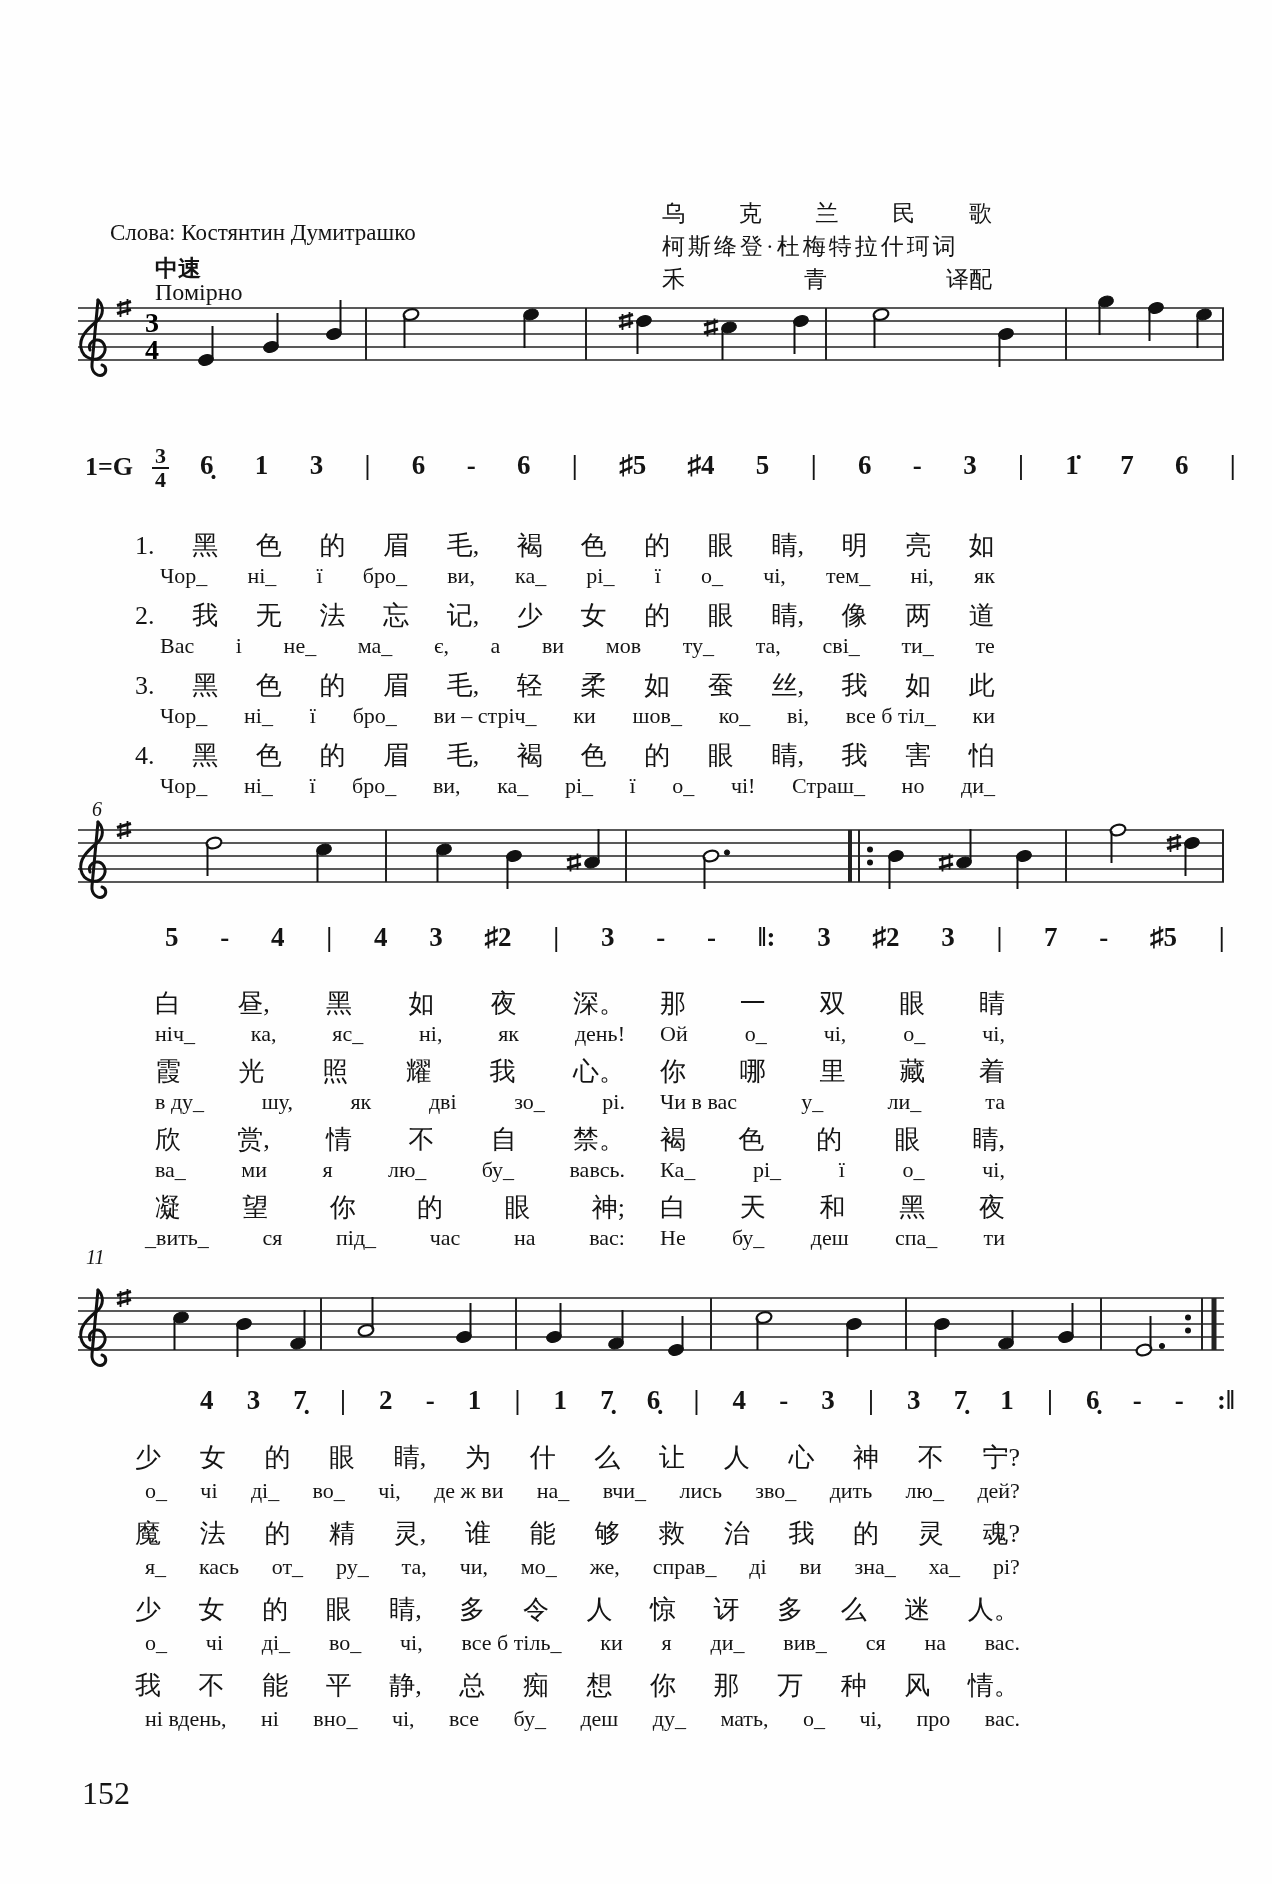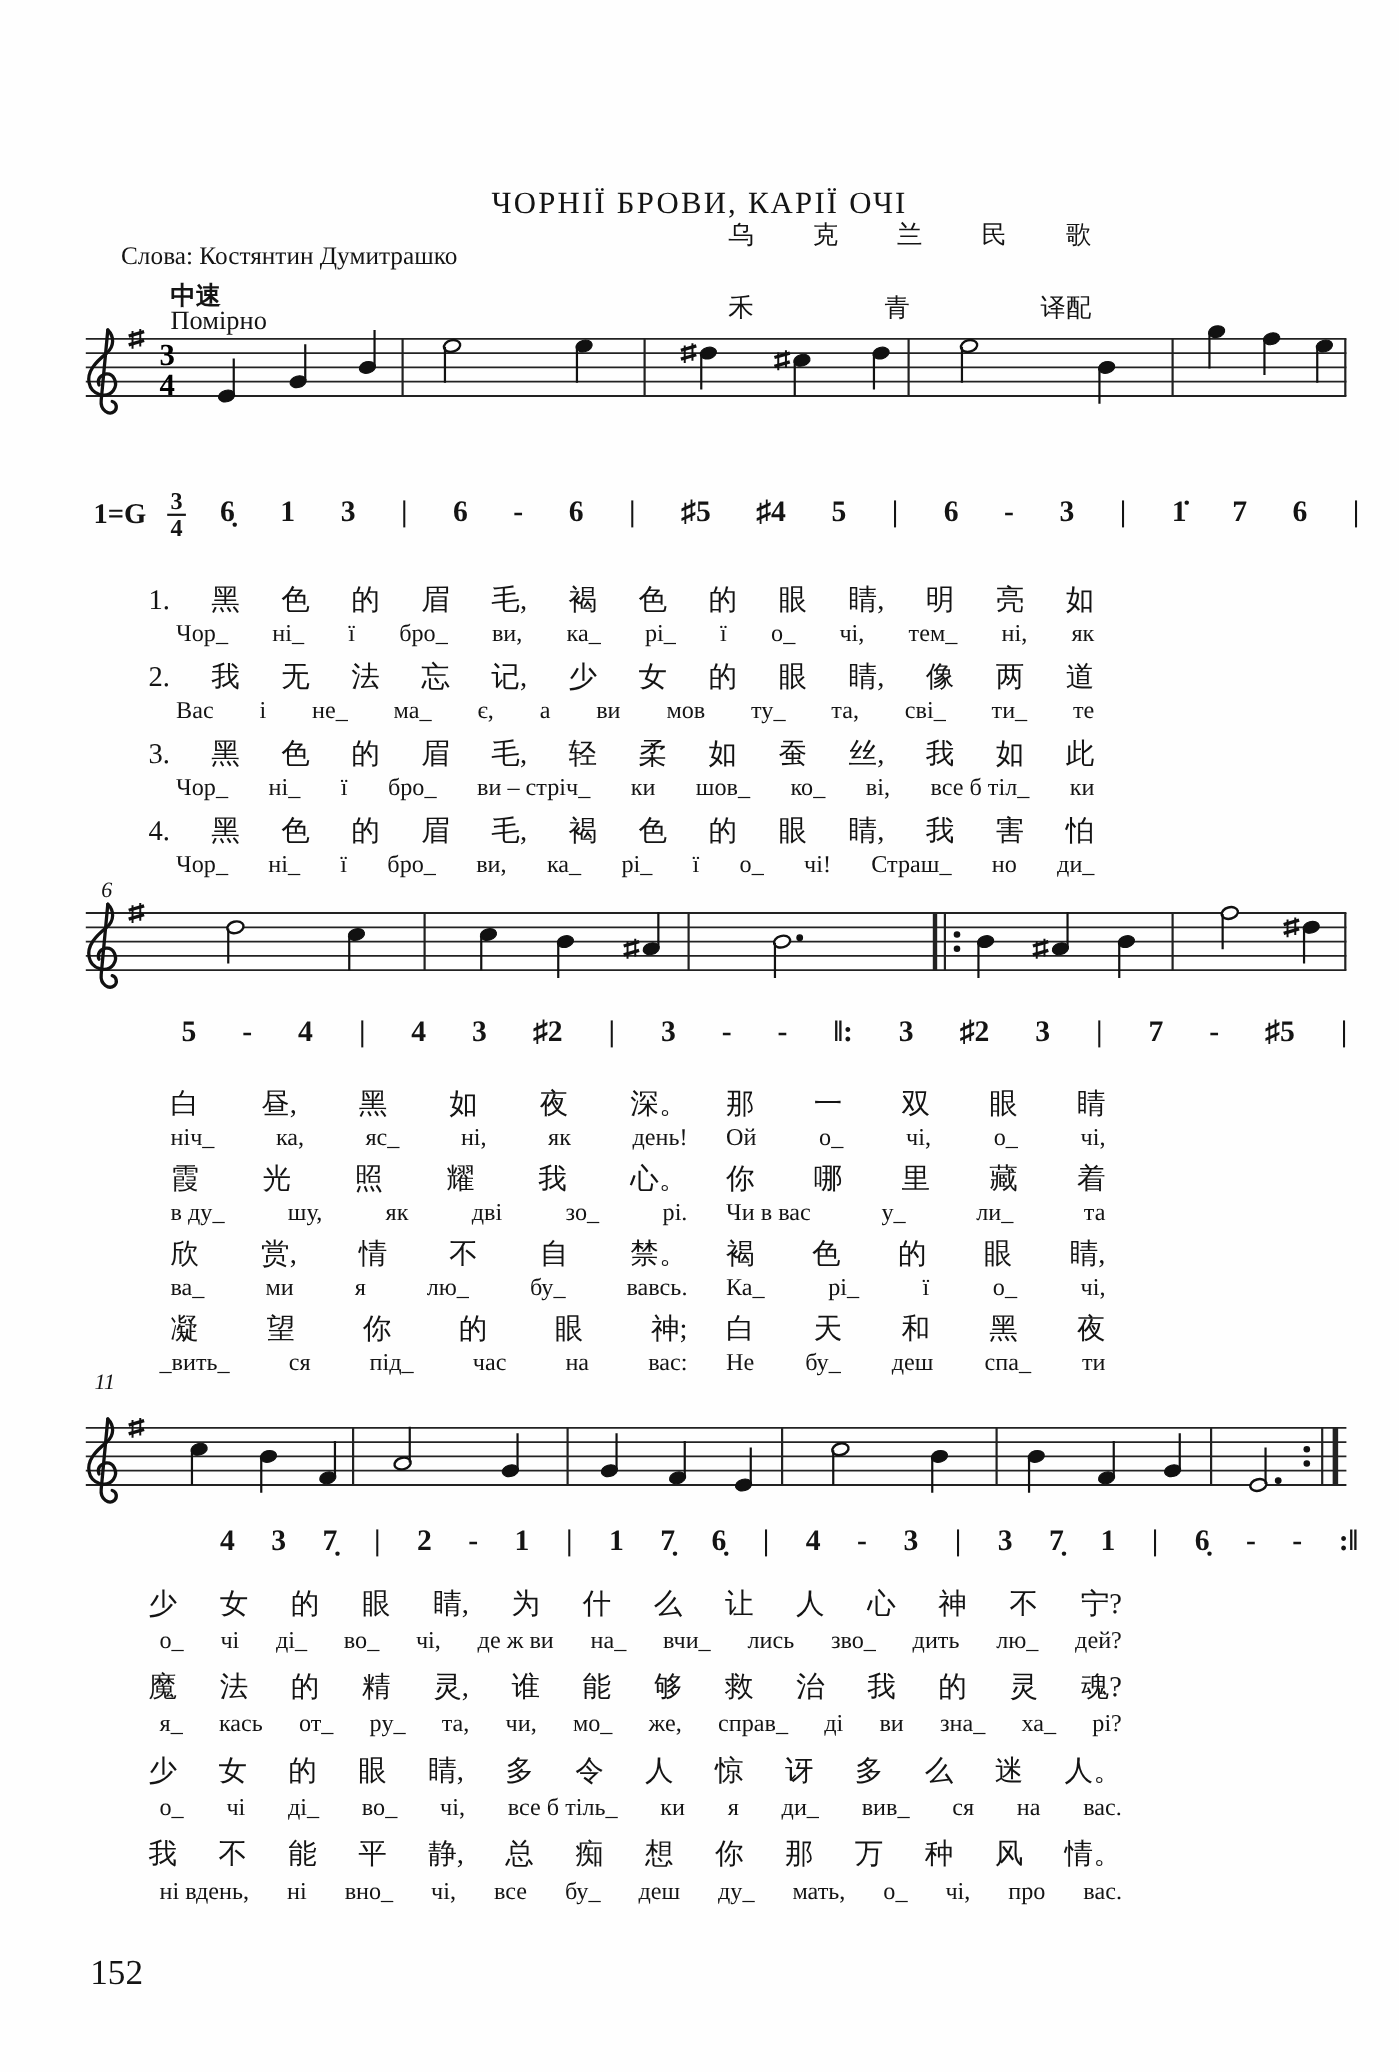--- a/index.html
+++ b/index.html
@@ -22,30 +22,30 @@
   .tempo-ua{font-size:24px;font-weight:normal;}
   .measure-no{font-size:20px;font-style:italic;}
   .pageno{font-size:32px;}
   svg{display:block;}
 </style>
 </head>
 <body>
 
 <div class="page">
 
-  <div class="abs subtitle" style="top:170px;left:0;">ЧОРНІЇ БРОВИ, КАРІЇ ОЧІ</div>
   <div class="abs credit-line" style="top:220px;left:110px;">Слова: Костянтин Думитрашко</div>
 
   <div class="abs credit-line spread" style="top:198px;left:662px;width:330px;">
       <span>乌</span>
       <span>克</span>
       <span>兰</span>
       <span>民</span>
       <span>歌</span>
     </div>
+  <div class="abs credit-line" style="top:231px;left:662px;width:335px;letter-spacing:3px;">柯斯绛登·杜梅特拉什珂词</div>
   <div class="abs credit-line spread" style="top:264px;left:662px;width:330px;">
       <span>禾</span>
       <span>青</span>
       <span>译配</span>
     </div>
 
   <div class="abs tempo-cn" style="top:253px;left:155px;">中速</div>
   <div class="abs tempo-ua" style="top:279px;left:155px;">Помірно</div>
 
   <svg class="abs" style="top:288px;left:66px;" width="1170" height="110" viewBox="0 0 1170 110">

